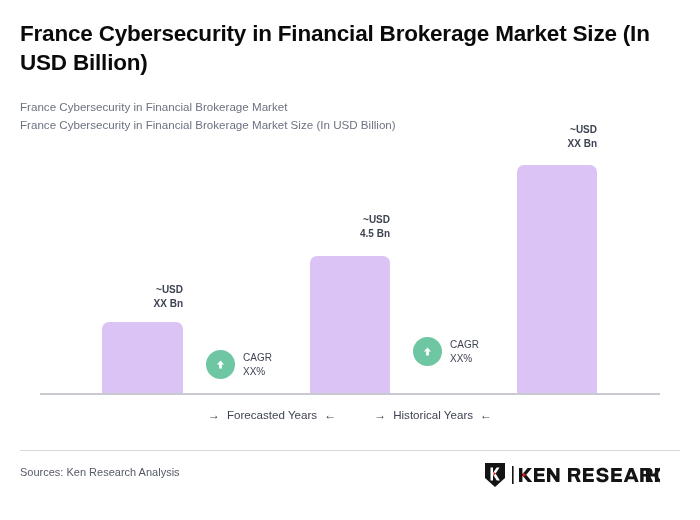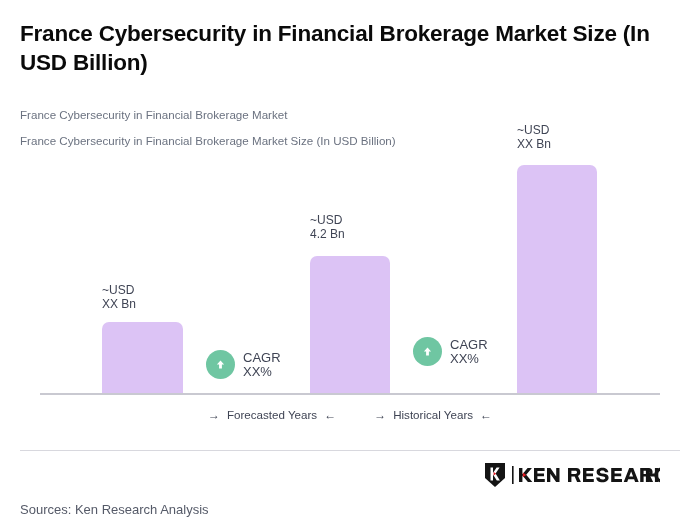--- a/index.html
+++ b/index.html
@@ -38,21 +38,21 @@
 
   .subtitle {
     position: absolute;
     left: 20px;
     top: 98px;
     width: 640px;
     font-size: 11.6px;
     line-height: 18px;
     color: #6b7280;
   }
-  .subtitle div { white-space: nowrap; margin-top: 8px; }
+  .subtitle div { white-space: nowrap; }
 
   
   .plot {
     position: absolute;
     left: 0;
     top: 0;
     width: 700px;
     height: 520px;
     pointer-events: none;
   }
@@ -67,25 +67,26 @@
   }
 
   .bar {
     position: absolute;
     background: #dcc3f5;
     border-radius: 7px 7px 0 0;
   }
 
   .bar-label {
     position: absolute;
-    font-size: 12px;
+    font-size: 10px;
     line-height: 14px;
     color: #3f4454;
-    text-align: left;
-    white-space: nowrap;
+    text-align: right;
+    white-space: nowrap;
+    font-weight: bold;
   }
 
   
   .cagr {
     position: absolute;
     display: flex;
     align-items: center;
     gap: 8px;
   }
   .cagr-circle {
@@ -93,21 +94,21 @@
     height: 29px;
     border-radius: 50%;
     background: #6fc6a2;
     display: flex;
     align-items: center;
     justify-content: center;
     flex: 0 0 auto;
   }
   .cagr-circle svg { display: block; }
   .cagr-text {
-    font-size: 13px;
+    font-size: 10px;
     line-height: 14px;
     color: #3f4454;
     white-space: nowrap;
   }
 
   
   .years-row {
     position: absolute;
     left: 40px;
     top: 408px;
@@ -137,24 +138,23 @@
     left: 20px;
     top: 450px;
     width: 660px;
     height: 1px;
     background: #d8d8de;
   }
   .sources {
     position: absolute;
     left: 20px;
     top: 466px;
-    font-size: 13px;
+    font-size: 11px;
     color: #555a68;
     white-space: nowrap;
-    margin-top: 36px;
   }
 
   .logo {
     position: absolute;
     left: 483px;
     top: 462px;
     display: flex;
     align-items: center;
     gap: 5px;
   }
@@ -176,21 +176,21 @@
   <div class="plot">
 
     <div class="bar-label" style="left:102px; top:283px; width:81px;">
       <div>~USD</div>
       <div>XX Bn</div>
     </div>
     <div class="bar" style="left:102px; top:322px; width:81px; height:71px;"></div>
 
     <div class="bar-label" style="left:310px; top:213px; width:80px;">
       <div>~USD</div>
-      <div>4.2 Bn</div>
+      <div>4.5 Bn</div>
     </div>
     <div class="bar" style="left:310px; top:256px; width:80px; height:137px;"></div>
 
     <div class="bar-label" style="left:517px; top:123px; width:80px;">
       <div>~USD</div>
       <div>XX Bn</div>
     </div>
     <div class="bar" style="left:517px; top:165px; width:80px; height:228px;"></div>
 
     <div class="cagr" style="left:206px; top:350px;">

